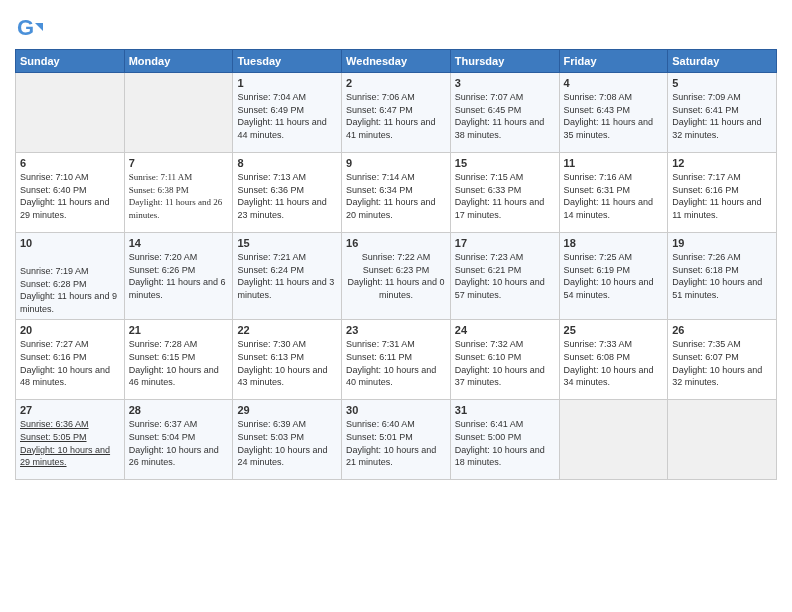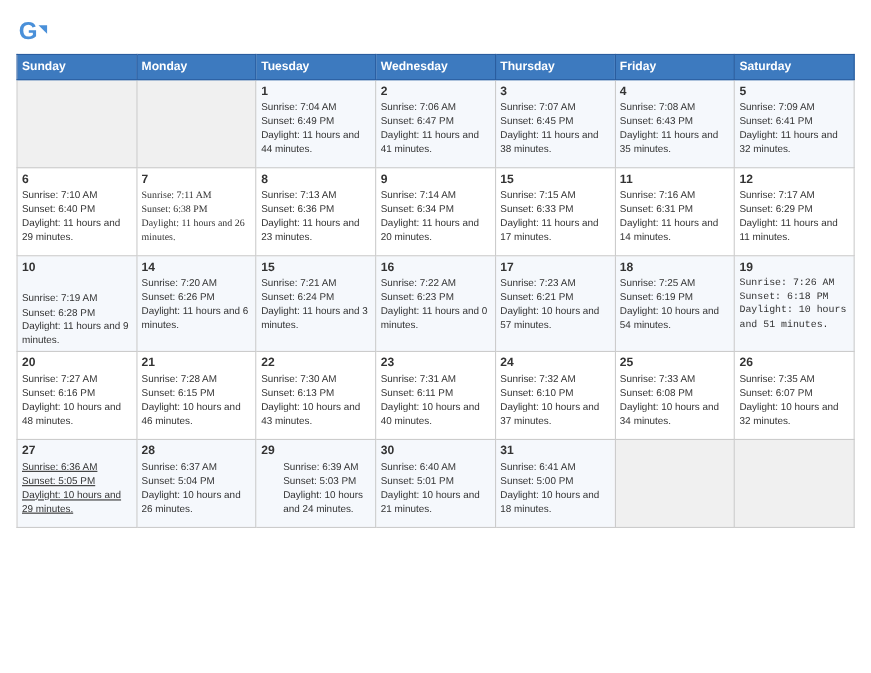--- a/index.html
+++ b/index.html
@@ -199,21 +199,21 @@
         </td>
         <td>
           <span class="day-number">11</span>
           <div class="day-info" style="white-space: pre-line;">Sunrise: 7:16 AM
 Sunset: 6:31 PM
 Daylight: 11 hours and 14 minutes.</div>
         </td>
         <td>
           <span class="day-number">12</span>
           <div class="day-info" style="white-space: pre-line;">Sunrise: 7:17 AM
-Sunset: 6:29 PM
+Sunset: 6:16 PM
 Daylight: 11 hours and 11 minutes.</div>
         </td>
       </tr>
       <tr>
         <td>
           <span class="day-number">10</span>
           <div class="day-info" style="white-space: pre-line; margin-top: 16px;">Sunrise: 7:19 AM
 Sunset: 6:28 PM
 Daylight: 11 hours and 9 minutes.</div>
         </td>
@@ -224,39 +224,39 @@
 Daylight: 11 hours and 6 minutes.</div>
         </td>
         <td>
           <span class="day-number">15</span>
           <div class="day-info" style="white-space: pre-line;">Sunrise: 7:21 AM
 Sunset: 6:24 PM
 Daylight: 11 hours and 3 minutes.</div>
         </td>
         <td>
           <span class="day-number">16</span>
-          <div class="day-info" style="white-space: pre-line;">Sunrise: 7:22 AM
+          <div class="day-info" style="white-space: pre-line; text-align: center;">Sunrise: 7:22 AM
 Sunset: 6:23 PM
 Daylight: 11 hours and 0 minutes.</div>
         </td>
         <td>
           <span class="day-number">17</span>
           <div class="day-info" style="white-space: pre-line;">Sunrise: 7:23 AM
 Sunset: 6:21 PM
 Daylight: 10 hours and 57 minutes.</div>
         </td>
         <td>
           <span class="day-number">18</span>
           <div class="day-info" style="white-space: pre-line;">Sunrise: 7:25 AM
 Sunset: 6:19 PM
 Daylight: 10 hours and 54 minutes.</div>
         </td>
         <td>
           <span class="day-number">19</span>
-          <div class="day-info" style="white-space: pre-line; font-family: Liberation Mono, monospace;">Sunrise: 7:26 AM
+          <div class="day-info" style="white-space: pre-line;">Sunrise: 7:26 AM
 Sunset: 6:18 PM
 Daylight: 10 hours and 51 minutes.</div>
         </td>
       </tr>
       <tr>
         <td>
           <span class="day-number">20</span>
           <div class="day-info" style="white-space: pre-line;">Sunrise: 7:27 AM
 Sunset: 6:16 PM
 Daylight: 10 hours and 48 minutes.</div>
@@ -306,21 +306,21 @@
 Daylight: 10 hours and 29 minutes.</div>
         </td>
         <td>
           <span class="day-number">28</span>
           <div class="day-info" style="white-space: pre-line;">Sunrise: 6:37 AM
 Sunset: 5:04 PM
 Daylight: 10 hours and 26 minutes.</div>
         </td>
         <td>
           <span class="day-number">29</span>
-          <div class="day-info" style="white-space: pre-line; margin-left: 20px;">Sunrise: 6:39 AM
+          <div class="day-info" style="white-space: pre-line;">Sunrise: 6:39 AM
 Sunset: 5:03 PM
 Daylight: 10 hours and 24 minutes.</div>
         </td>
         <td>
           <span class="day-number">30</span>
           <div class="day-info" style="white-space: pre-line;">Sunrise: 6:40 AM
 Sunset: 5:01 PM
 Daylight: 10 hours and 21 minutes.</div>
         </td>
         <td>

